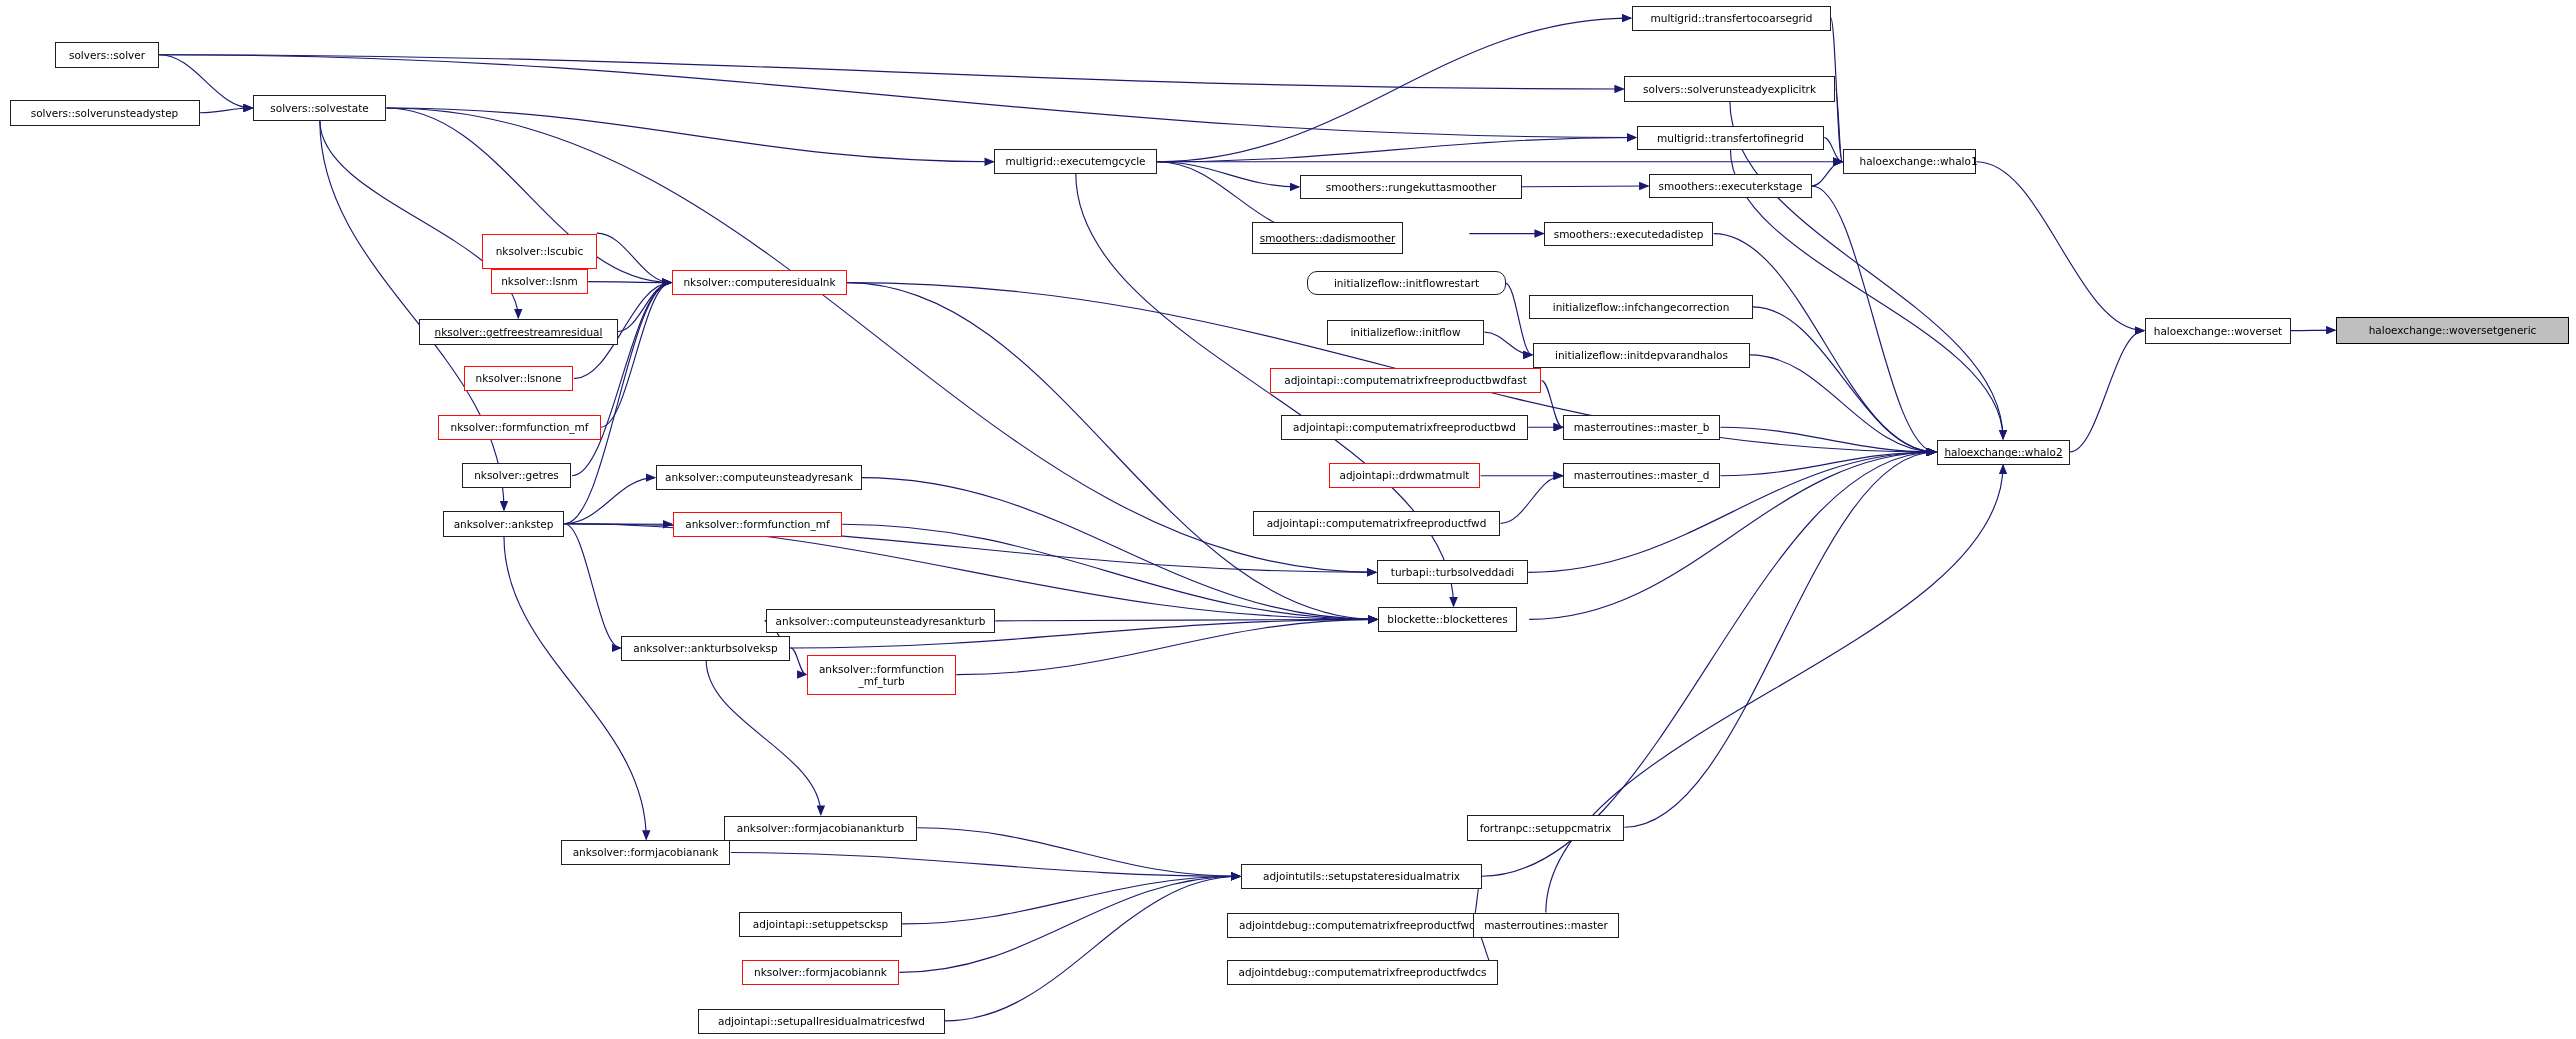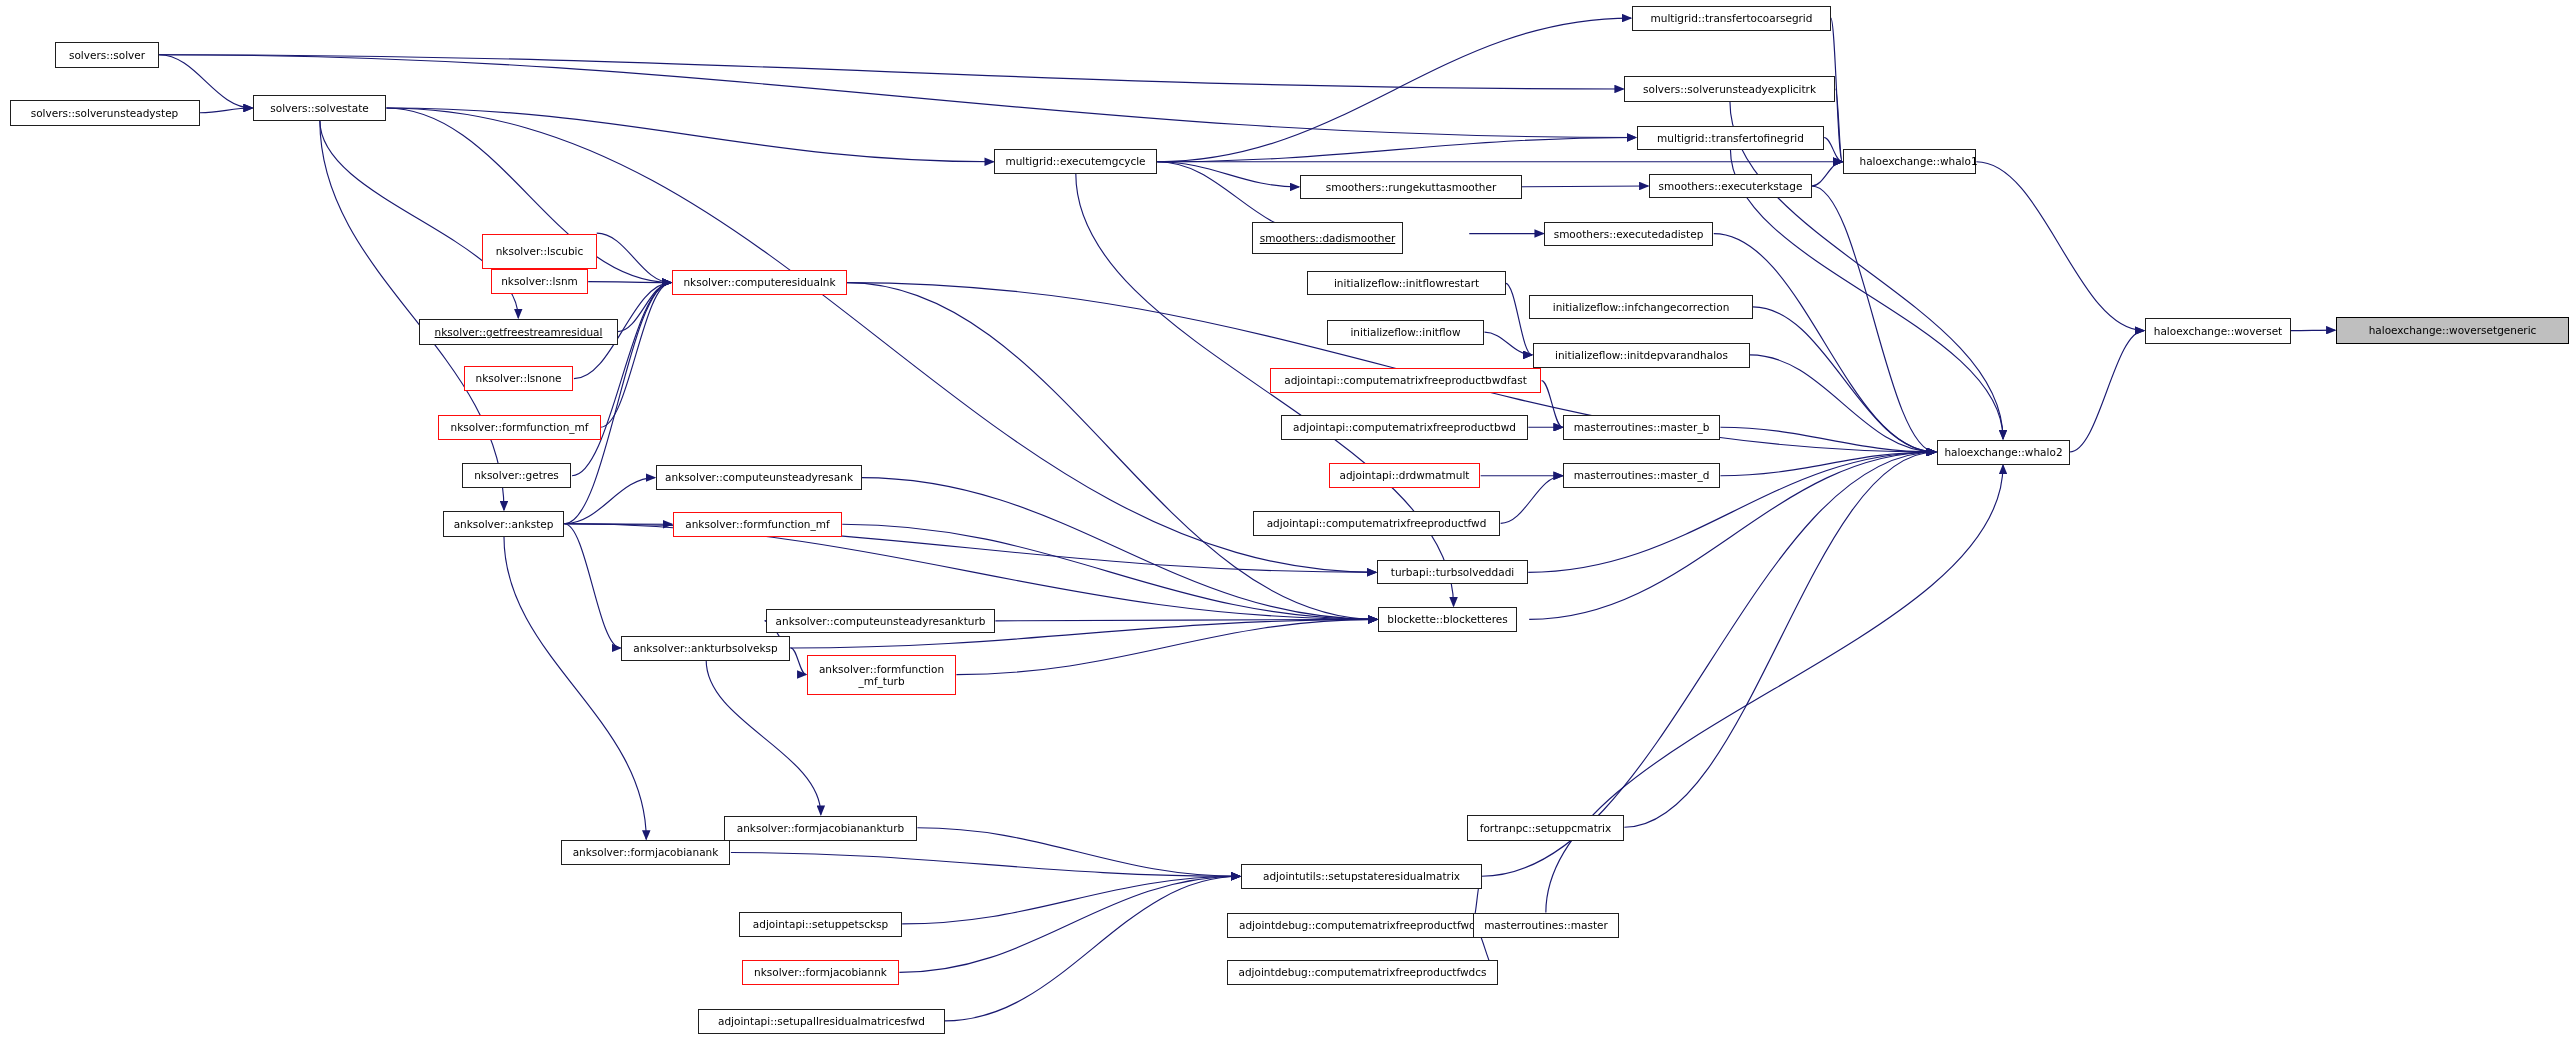--- a/index.html
+++ b/index.html
@@ -144,35 +144,35 @@
     <div class="node red" style="left: 742px; top: 960px; width: 157px; height: 25px;">nksolver::formjacobiannk</div>
     <div class="node plain" style="left: 698px; top: 1009px; width: 247px; height: 25px;">adjointapi::setupallresidualmatricesfwd</div>
     <div class="node plain" style="left: 1241px; top: 864px; width: 241px; height: 25px;">adjointutils::setupstateresidualmatrix</div>
     <div class="node plain" style="left: 1227px; top: 913px; width: 271px; height: 25px;">adjointdebug::computematrixfreeproductfwdfd</div>
     <div class="node plain" style="left: 1227px; top: 960px; width: 271px; height: 25px;">adjointdebug::computematrixfreeproductfwdcs</div>
     <div class="node plain" style="left: 1473px; top: 913px; width: 146px; height: 25px;">masterroutines::master</div>
     <div class="node plain" style="left: 1467px; top: 815px; width: 157px; height: 26px;">fortranpc::setuppcmatrix</div>
     <div class="node plain" style="left: 994px; top: 149px; width: 163px; height: 25px;">multigrid::executemgcycle</div>
     <div class="node plain" style="left: 1300px; top: 175px; width: 222px; height: 24px;">smoothers::rungekuttasmoother</div>
     <div class="node plain" style="left: 1252px; top: 222px; width: 151px; height: 32px; text-decoration: underline;">smoothers::dadismoother</div>
-    <div class="node plain" style="left: 1307px; top: 271px; width: 199px; height: 24px;">initializeflow::initflowrestart</div>
+    <div class="node plain" style="left: 1307px; top: 271px; width: 199px; height: 24px; border-radius: 10px;">initializeflow::initflowrestart</div>
     <div class="node plain" style="left: 1327px; top: 320px; width: 157px; height: 25px;">initializeflow::initflow</div>
     <div class="node red" style="left: 1270px; top: 368px; width: 271px; height: 25px;">adjointapi::computematrixfreeproductbwdfast</div>
     <div class="node plain" style="left: 1281px; top: 415px; width: 247px; height: 25px;">adjointapi::computematrixfreeproductbwd</div>
     <div class="node red" style="left: 1329px; top: 463px; width: 151px; height: 25px;">adjointapi::drdwmatmult</div>
     <div class="node plain" style="left: 1253px; top: 511px; width: 247px; height: 25px;">adjointapi::computematrixfreeproductfwd</div>
     <div class="node plain" style="left: 1377px; top: 560px; width: 151px; height: 24px;">turbapi::turbsolveddadi</div>
     <div class="node plain" style="left: 1378px; top: 607px; width: 139px; height: 25px;">blockette::blocketteres</div>
     <div class="node plain" style="left: 1529px; top: 295px; width: 224px; height: 24px;">initializeflow::infchangecorrection</div>
     <div class="node plain" style="left: 1533px; top: 343px; width: 217px; height: 25px;">initializeflow::initdepvarandhalos</div>
     <div class="node plain" style="left: 1563px; top: 415px; width: 157px; height: 25px;">masterroutines::master_b</div>
     <div class="node plain" style="left: 1563px; top: 463px; width: 157px; height: 25px;">masterroutines::master_d</div>
     <div class="node plain" style="left: 1632px; top: 5.7px; width: 199px; height: 25px;">multigrid::transfertocoarsegrid</div>
     <div class="node plain" style="left: 1624px; top: 76px; width: 211px; height: 26px;">solvers::solverunsteadyexplicitrk</div>
     <div class="node plain" style="left: 1637px; top: 126px; width: 187px; height: 24px;">multigrid::transfertofinegrid</div>
     <div class="node plain" style="left: 1649px; top: 174px; width: 163px; height: 24px;">smoothers::executerkstage</div>
     <div class="node plain" style="left: 1544px; top: 222px; width: 169px; height: 24px;">smoothers::executedadistep</div>
     <div class="node plain" style="left: 1843px; top: 149px; width: 133px; height: 25px; padding-left: 20px;">haloexchange::whalo1</div>
-    <div class="node plain" style="left: 1937px; top: 440px; width: 133px; height: 25px;">haloexchange::whalo2</div>
+    <div class="node plain" style="left: 1937px; top: 440px; width: 133px; height: 25px; text-decoration: underline;">haloexchange::whalo2</div>
     <div class="node plain" style="left: 2145px; top: 318px; width: 146px; height: 26px;">haloexchange::woverset</div>
     <div class="node gray" style="left: 2336px; top: 317px; width: 233px; height: 27px;">haloexchange::woversetgeneric</div>
   </div>
 
 
 </body></html>

